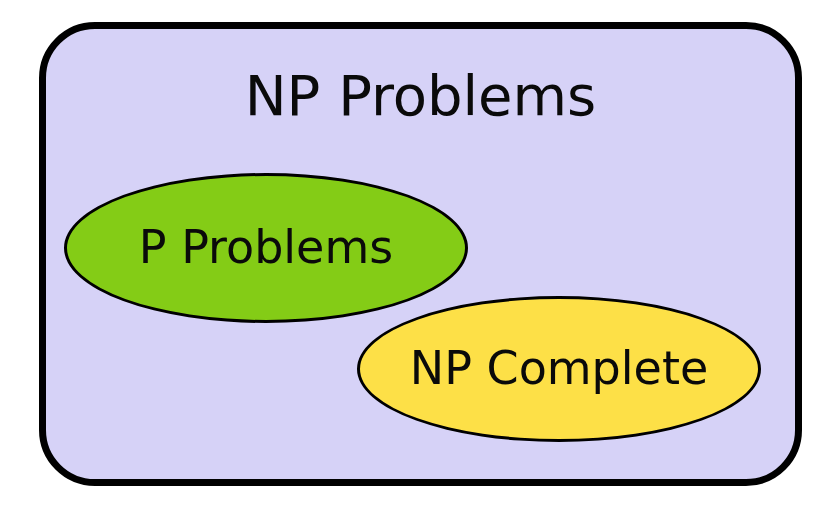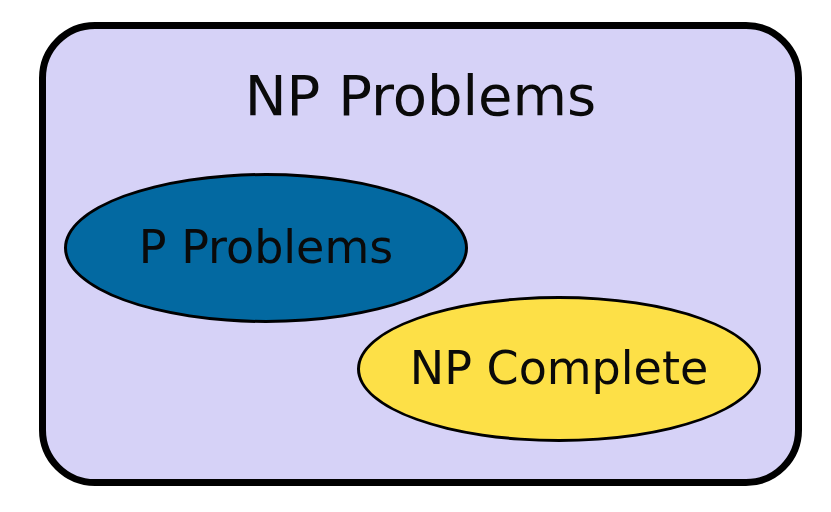--- a/index.html
+++ b/index.html
@@ -52,21 +52,21 @@
     display: flex;
     align-items: center;
     justify-content: center;
     white-space: nowrap;
   }
   .ellipse-p {
     left: 55px;
     top: 173px;
     width: 404px;
     height: 150px;
-    background: #0369a1;
+    background: #84cc16;
   }
   .ellipse-npc {
     left: 348px;
     top: 296px;
     width: 404px;
     height: 146px;
     background: #fde047;
   }
   .ellipse-label {
     font-size: 46px;

